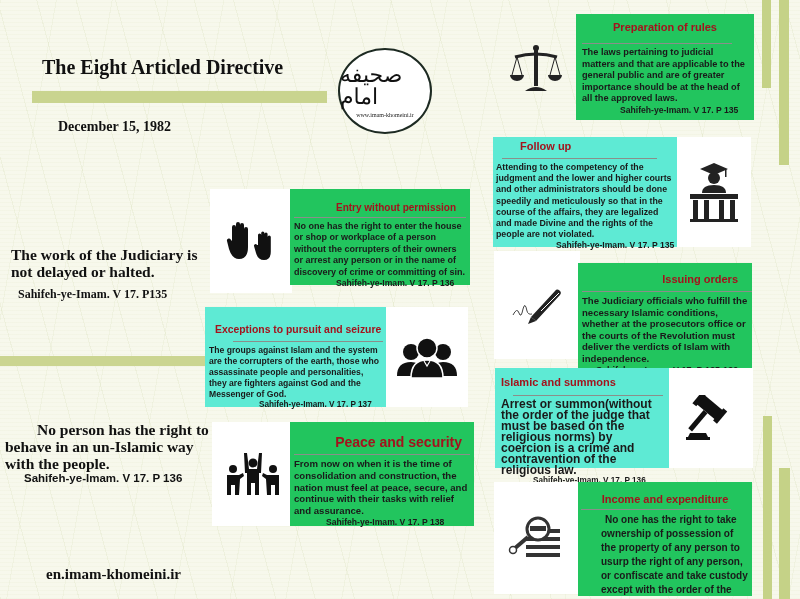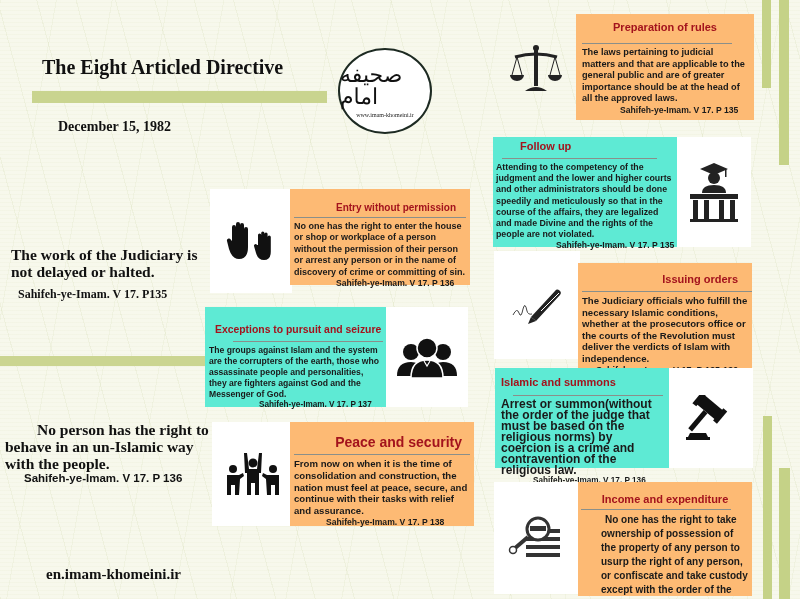--- a/index.html
+++ b/index.html
@@ -62,21 +62,21 @@
   .vb2 { left: 779px; top: 0; width: 10px; height: 165px; }
   .vb3 { left: 763px; top: 416px; width: 9px; height: 183px; }
   .vb4 { left: 779px; top: 468px; width: 11px; height: 131px; }
 
   .card { position: absolute; font-family: "Liberation Sans", sans-serif; }
   .icon-box {
     position: absolute; background: #fff;
     display: flex; align-items: center; justify-content: center;
   }
   .text-box { position: absolute; padding: 4px 6px; }
-  .blue { background: #fdba74; }
+  .blue { background: #22c55e; }
   .green { background: #5eead4; }
   .card-title { font-weight: bold; font-size: 11px; color: #a3131d; }
   .rule { height: 1px; background: #8a8f8a; margin: 5px 0 3px 0; }
   .body-text { font-weight: bold; font-size: 9.2px; line-height: 11.6px; color: #1a1a1a; }
   .src { font-weight: bold; font-size: 8.6px; color: #1a1a1a; }
 </style>
 </head>
 <body>
 
 <div class="bg-lines"></div>
@@ -151,21 +151,21 @@
 <div class="card" style="left:210px;top:189px;">
   <div class="icon-box" style="left:0;top:0;width:82px;height:104px;">
     <svg width="50" height="40" viewBox="0 0 50 40">
       <path d="M6 20 V6 a2 2 0 0 1 4 0 V16 V3 a2 2 0 0 1 4 0 V16 V4 a2 2 0 0 1 4 0 V17 V8 a2 2 0 0 1 4 0 V26 Q22 38 13 38 Q6 38 3 28 L1 20 a2 2 0 0 1 4 -1z" fill="#111"></path>
       <path d="M32 24 V14 a1.6 1.6 0 0 1 3.2 0 V22 V12 a1.6 1.6 0 0 1 3.2 0 V22 V13 a1.6 1.6 0 0 1 3.2 0 V22 V16 a1.6 1.6 0 0 1 3.2 0 V30 Q45 39 38 39 Q32 39 30 32 L28 25 a1.6 1.6 0 0 1 3 -1z" fill="#111"></path>
     </svg>
   </div>
   <div class="text-box blue" style="left:80px;top:0;width:180px;height:96px;padding:4px 4px;">
     <div class="card-title" style="text-align:right;font-size:10px;margin-top:9px;margin-right:10px;">Entry without permission</div>
     <div class="rule" style="width:172px;margin-top:4px;"></div>
-    <div class="body-text" style="font-size:9px;line-height:11.4px;">No one has the right to enter the house or shop or workplace of a person without the permission of their person or arrest any person or in the name of discovery of crime or committing of sin.</div>
+    <div class="body-text" style="font-size:9px;line-height:11.4px;">No one has the right to enter the house or shop or workplace of a person without the corrupters of their owners or arrest any person or in the name of discovery of crime or committing of sin.</div>
     <div class="src" style="padding-left:42px;">Sahifeh-ye-Imam. V 17. P 136</div>
   </div>
 </div>
 
 <div class="card" style="left:494px;top:251px;">
   <div class="icon-box" style="left:0;top:0;width:86px;height:108px;">
     <svg width="52" height="40" viewBox="0 0 52 40">
       <path d="M20 32 L44 6 a3 3 0 0 1 5 4 L25 36z" fill="#222"></path>
       <path d="M20 32 L17 39 L25 36z" fill="#222"></path>
       <path d="M30 26 L48 8" stroke="#fff" stroke-width="1"></path>

